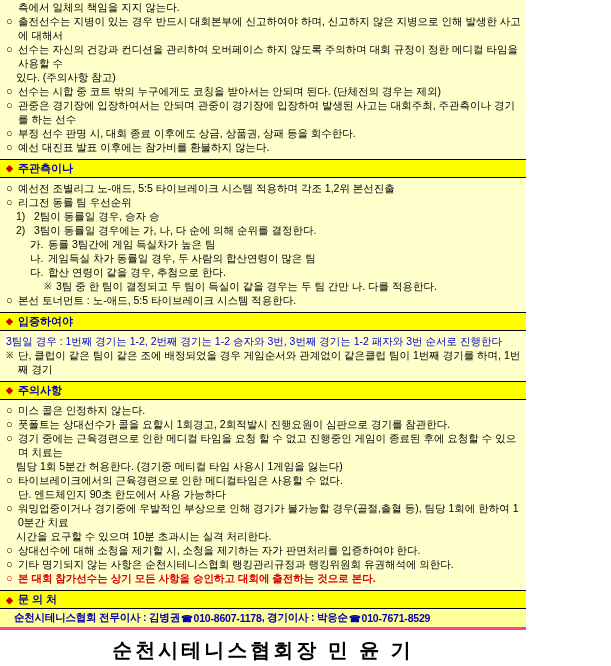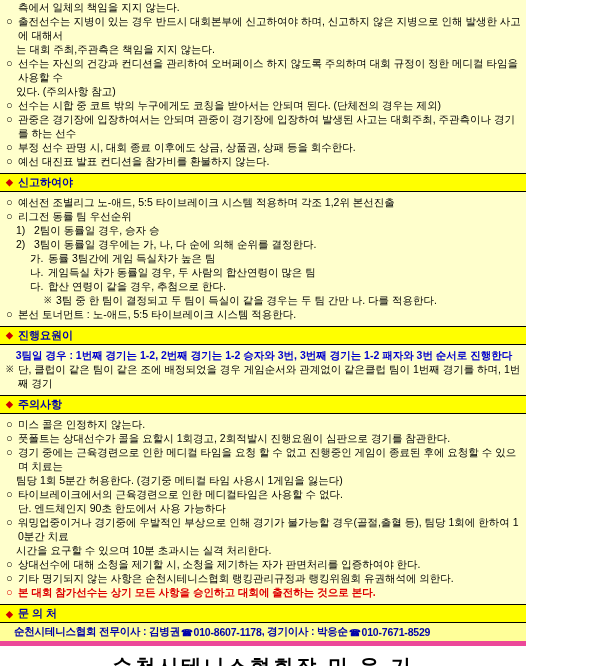--- a/index.html
+++ b/index.html
@@ -65,21 +65,21 @@
     font-size: 9px;
     margin-right: 5px;
     line-height: 17px;
   }
   .section-bar .sec-title {
     color: #0000aa;
     font-weight: bold;
   }
 
   .red { color: #dd0000; }
-  .bluebold { color: #0000cc; font-weight: bold; text-align: center; }
+  .bluebold { color: #0000cc; font-weight: normal; }
   .bold { font-weight: bold; }
 
   .spacer2 { height: 3px; }
   .spacer4 { height: 5px; }
 
   
   .contact-bar {
     background: #ffff00;
     border-top: 1px solid #000;
     border-bottom: 1px solid #000;
@@ -87,21 +87,21 @@
     display: flex;
     align-items: center;
     padding-left: 6px;
     font-size: 11px;
     font-weight: bold;
     color: #0000aa;
   }
   .contact-bar .dia { color: #cc0000; font-size: 9px; margin-right: 5px; }
   .contact-line {
     background: #ffff99;
-    border-bottom: 5px solid #ec4899;
+    border-bottom: 3px solid #ec4899;
     height: 18px;
     display: flex;
     align-items: center;
     padding-left: 14px;
     font-size: 10.5px;
     color: #0000aa;
     font-weight: bold;
     letter-spacing: -0.2px;
   }
   .contact-line .phone-ico { font-size: 9.5px; margin: 0 1px; }
@@ -127,23 +127,20 @@
 
   <div>
     <div class="line">
       <span class="bullet"></span>
       <span class="txt">측에서 일체의 책임을 지지 않는다.</span>
     </div>
     <div class="line">
       <span class="bullet circ">○</span>
       <span class="txt">출전선수는 지병이 있는 경우 반드시 대회본부에 신고하여야 하며, 신고하지 않은 지병으로 인해 발생한 사고에 대해서</span>
     </div>
-    <div class="line indent1">
-      <span class="txt">는 대회 주최,주관측은 책임을 지지 않는다.</span>
-    </div>
     <div class="line">
       <span class="bullet circ">○</span>
       <span class="txt">선수는 자신의 건강과 컨디션을 관리하여 오버페이스 하지 않도록 주의하며 대회 규정이 정한 메디컬 타임을 사용할 수</span>
     </div>
     <div class="line indent1">
       <span class="txt">있다. (주의사항 참고)</span>
     </div>
     <div class="line">
       <span class="bullet circ">○</span>
       <span class="txt">선수는 시합 중 코트 밖의 누구에게도 코칭을 받아서는 안되며 된다. (단체전의 경우는 제외)</span>
@@ -151,29 +148,29 @@
     <div class="line">
       <span class="bullet circ">○</span>
       <span class="txt">관중은 경기장에 입장하여서는 안되며 관중이 경기장에 입장하여 발생된 사고는 대회주최, 주관측이나 경기를 하는 선수</span>
     </div>
     <div class="line">
       <span class="bullet circ">○</span>
       <span class="txt">부정 선수 판명 시, 대회 종료 이후에도 상금, 상품권, 상패 등을 회수한다.</span>
     </div>
     <div class="line">
       <span class="bullet circ">○</span>
-      <span class="txt">예선 대진표 발표 컨디션을 참가비를 환불하지 않는다.</span>
+      <span class="txt">예선 대진표 발표 이후에는 참가비를 환불하지 않는다.</span>
     </div>
   </div>
 
   <div class="spacer4"></div>
 
   <div class="section-bar">
     <span class="dia">◆</span>
-    <span class="sec-title">신고하여야</span>
+    <span class="sec-title">주관측이나</span>
   </div>
   <div class="spacer2"></div>
   <div>
     <div class="line">
       <span class="bullet circ">○</span>
       <span class="txt">예선전 조별리그 노-애드, 5:5 타이브레이크 시스템 적용하며 각조 1,2위 본선진출</span>
     </div>
     <div class="line">
       <span class="bullet circ">○</span>
       <span class="txt">리그전 동률 팀 우선순위</span>
@@ -205,21 +202,21 @@
     <div class="line">
       <span class="bullet circ">○</span>
       <span class="txt">본선 토너먼트 : 노-애드, 5:5 타이브레이크 시스템 적용한다.</span>
     </div>
   </div>
 
   <div class="spacer4"></div>
 
   <div class="section-bar">
     <span class="dia">◆</span>
-    <span class="sec-title">진행요원이</span>
+    <span class="sec-title">입증하여야</span>
   </div>
   <div class="spacer2"></div>
   <div>
     <div class="line">
       <span class="txt bluebold">3팀일 경우 : 1번째 경기는 1-2, 2번째 경기는 1-2 승자와 3번, 3번째 경기는 1-2 패자와 3번 순서로 진행한다</span>
     </div>
     <div class="line">
       <span class="bullet">※</span>
       <span class="txt">단, 클럽이 같은 팀이 같은 조에 배정되었을 경우 게임순서와 관계없이 같은클럽 팀이 1번째 경기를 하며, 1번째 경기</span>
     </div>

